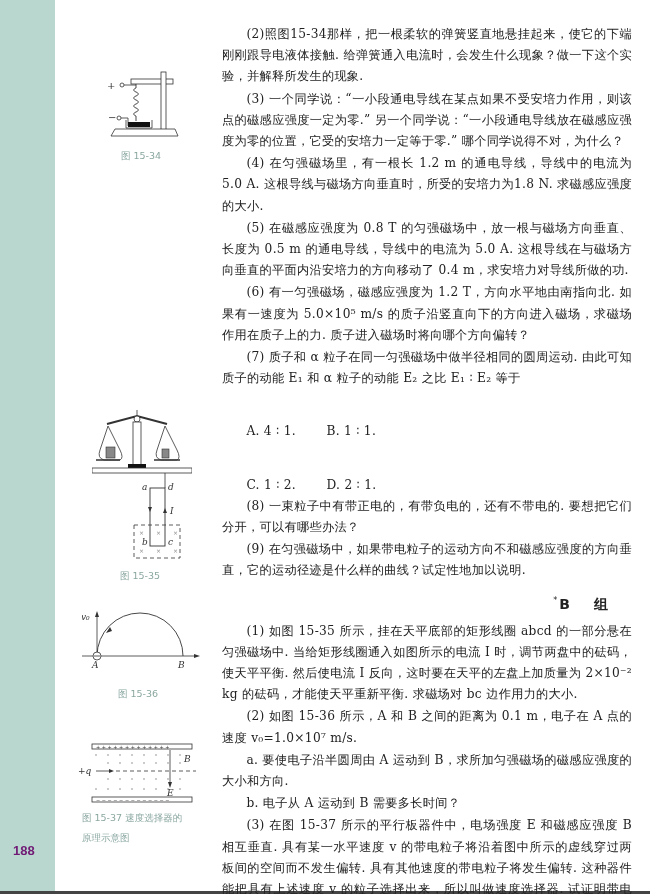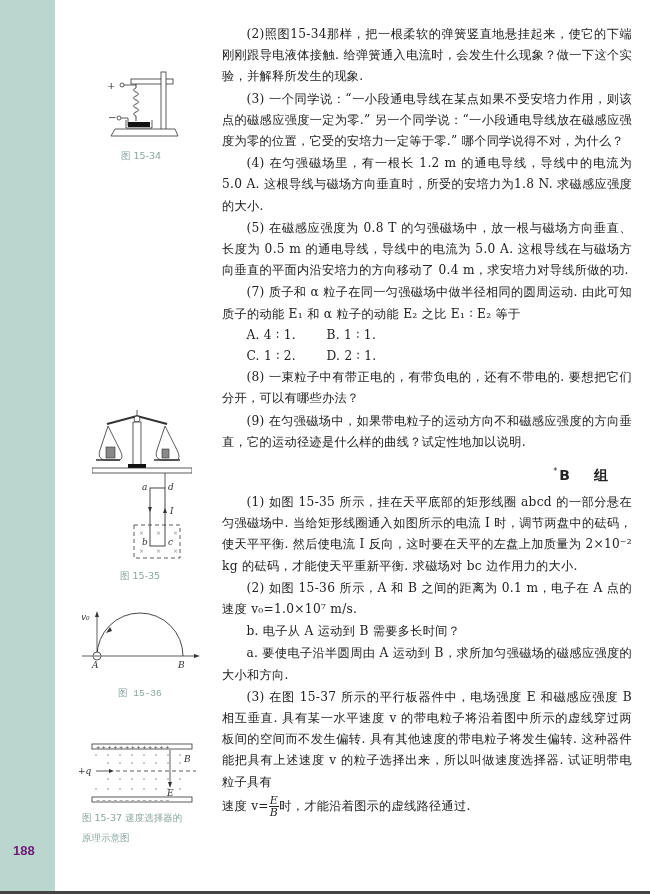--- a/index.html
+++ b/index.html
@@ -20,21 +20,21 @@
     position:absolute; left:13px; top:843px;
     font-family:"Liberation Sans", sans-serif; font-size:13px; font-weight:bold; color:#701a75;
   }
   .text-col {
     position:absolute; left:222px; top:24px; width:410px;
     font-size:12.2px; line-height:21.2px; letter-spacing:0.3px;
   }
   .para { text-indent:2em; margin:0; text-align:justify; }
   .para + .para { margin-top:1px; }
   .opt-row { padding-left:2em; display:flex; margin:0; }
-  .opt-row span { width:80px; }
+  .opt-row span { width:80px;margin-top:32px; }
   .group-heading {
     text-align:right; font-weight:bold; font-size:14px; margin:8px 0 6px 0;
     font-family:"DejaVu Sans", sans-serif; letter-spacing:24px;
   }
   .group-heading .star { font-size:8px; vertical-align:super; letter-spacing:2px; font-weight:normal; }
   .frac { display:inline-block; vertical-align:middle; text-align:center; font-style:italic; font-size:11px; line-height:11px; }
   .frac .num { display:block; border-bottom:1px solid #222; padding:0 1px; }
   .frac .den { display:block; }
   .caption {
     position:absolute; font-size:9.5px; color:#8aa7a0; font-family:"DejaVu Sans", sans-serif;
@@ -104,21 +104,21 @@
   <line x1="15" y1="46" x2="15" y2="4" stroke="#333" stroke-width="0.8"></line>
   <polygon points="15,1 13,7 17,7" fill="#333"></polygon>
   <path d="M15 46 A43 43 0 0 1 101 46" fill="none" stroke="#333" stroke-width="0.9"></path>
   <polygon points="28,17 24,23 30,21" fill="#333"></polygon>
   <circle cx="15" cy="46" r="4" fill="#fff" stroke="#333" stroke-width="0.8"></circle>
   <line x1="12" y1="46" x2="18" y2="46" stroke="#333" stroke-width="0.8"></line>
   <text x="-1" y="10" font-size="9" font-style="italic" fill="#333">v₀</text>
   <text x="10" y="58" font-size="9" font-style="italic" fill="#333">A</text>
   <text x="96" y="58" font-size="9" font-style="italic" fill="#333">B</text>
 </svg>
-<div class="caption" style="left:118px;top:684px;font-family:Liberation Mono, monospace;">图 15-36</div>
+<div class="caption" style="left:118px;top:684px;">图 15-36</div>
 
 <svg class="figure" style="left:78px;top:742px;" width="120" height="62" viewBox="0 0 120 62">
   <rect x="14" y="2" width="100" height="5" fill="#fff" stroke="#333" stroke-width="0.8"></rect>
   <g font-size="5" fill="#333">
       <text x="18" y="7">+ + + + + + + + + + + + +</text>
     </g>
   <rect x="14" y="55" width="100" height="5" fill="#fff" stroke="#333" stroke-width="0.8"></rect>
   <g font-size="5" fill="#333">
       <text x="18" y="60">− − − − − − − − − − − − −</text>
     </g>
@@ -166,37 +166,38 @@
 <div class="caption" style="left:82px;top:808px;">
   <div>图 15-37   速度选择器的</div>
   <div>原理示意图</div>
 </div>
 
 <div class="text-col">
   <p class="para">(2)照图15-34那样，把一根柔软的弹簧竖直地悬挂起来，使它的下端刚刚跟导电液体接触. 给弹簧通入电流时，会发生什么现象？做一下这个实验，并解释所发生的现象.</p>
   <p class="para">(3) 一个同学说：“一小段通电导线在某点如果不受安培力作用，则该点的磁感应强度一定为零.” 另一个同学说：“一小段通电导线放在磁感应强度为零的位置，它受的安培力一定等于零.” 哪个同学说得不对，为什么？</p>
   <p class="para">(4) 在匀强磁场里，有一根长 1.2 m 的通电导线，导线中的电流为 5.0 A. 这根导线与磁场方向垂直时，所受的安培力为1.8 N. 求磁感应强度的大小.</p>
   <p class="para">(5) 在磁感应强度为 0.8 T 的匀强磁场中，放一根与磁场方向垂直、长度为 0.5 m 的通电导线，导线中的电流为 5.0 A. 这根导线在与磁场方向垂直的平面内沿安培力的方向移动了 0.4 m，求安培力对导线所做的功.</p>
+  <p class="para">(6) 有一匀强磁场，磁感应强度为 1.2 T，方向水平地由南指向北. 如果有一速度为 5.0×10⁵ m/s 的质子沿竖直向下的方向进入磁场，求磁场作用在质子上的力. 质子进入磁场时将向哪个方向偏转？</p>
   <p class="para">(7) 质子和 α 粒子在同一匀强磁场中做半径相同的圆周运动. 由此可知质子的动能 E₁ 和 α 粒子的动能 E₂ 之比 E₁ ∶ E₂ 等于</p>
   <div class="opt-row">
     <span>A. 4 ∶ 1.</span>
     <span>B. 1 ∶ 1.</span>
   </div>
   <div class="opt-row">
     <span>C. 1 ∶ 2.</span>
     <span>D. 2 ∶ 1.</span>
   </div>
   <p class="para">(8) 一束粒子中有带正电的，有带负电的，还有不带电的. 要想把它们分开，可以有哪些办法？</p>
   <p class="para">(9) 在匀强磁场中，如果带电粒子的运动方向不和磁感应强度的方向垂直，它的运动径迹是什么样的曲线？试定性地加以说明.</p>
 
   <div class="group-heading">
     <span class="star">*</span><span>B组</span>
   </div>
 
   <p class="para">(1) 如图 15-35 所示，挂在天平底部的矩形线圈 abcd 的一部分悬在匀强磁场中. 当给矩形线圈通入如图所示的电流 I 时，调节两盘中的砝码，使天平平衡. 然后使电流 I 反向，这时要在天平的左盘上加质量为 2×10⁻² kg 的砝码，才能使天平重新平衡. 求磁场对 bc 边作用力的大小.</p>
   <p class="para">(2) 如图 15-36 所示，A 和 B 之间的距离为 0.1 m，电子在 A 点的速度 v₀=1.0×10⁷ m/s.</p>
+  <p class="para">a. 要使电子沿半圆周由 A 运动到 B，求所加匀强磁场的磁感应强度的大小和方向.</p>
   <p class="para">b. 电子从 A 运动到 B 需要多长时间？</p>
-  <p class="para">a. 要使电子沿半圆周由 A 运动到 B，求所加匀强磁场的磁感应强度的大小和方向.</p>
   <p class="para">(3) 在图 15-37 所示的平行板器件中，电场强度 E 和磁感应强度 B 相互垂直. 具有某一水平速度 v 的带电粒子将沿着图中所示的虚线穿过两板间的空间而不发生偏转. 具有其他速度的带电粒子将发生偏转. 这种器件能把具有上述速度 v 的粒子选择出来，所以叫做速度选择器. 试证明带电粒子具有</p>
   <p style="margin:2px 0 0 0;">
     <span>速度 v=</span><span class="frac"><span class="num">E</span><span class="den">B</span></span><span>时，才能沿着图示的虚线路径通过.</span>
   </p>
 </div>
 
 </body></html>

